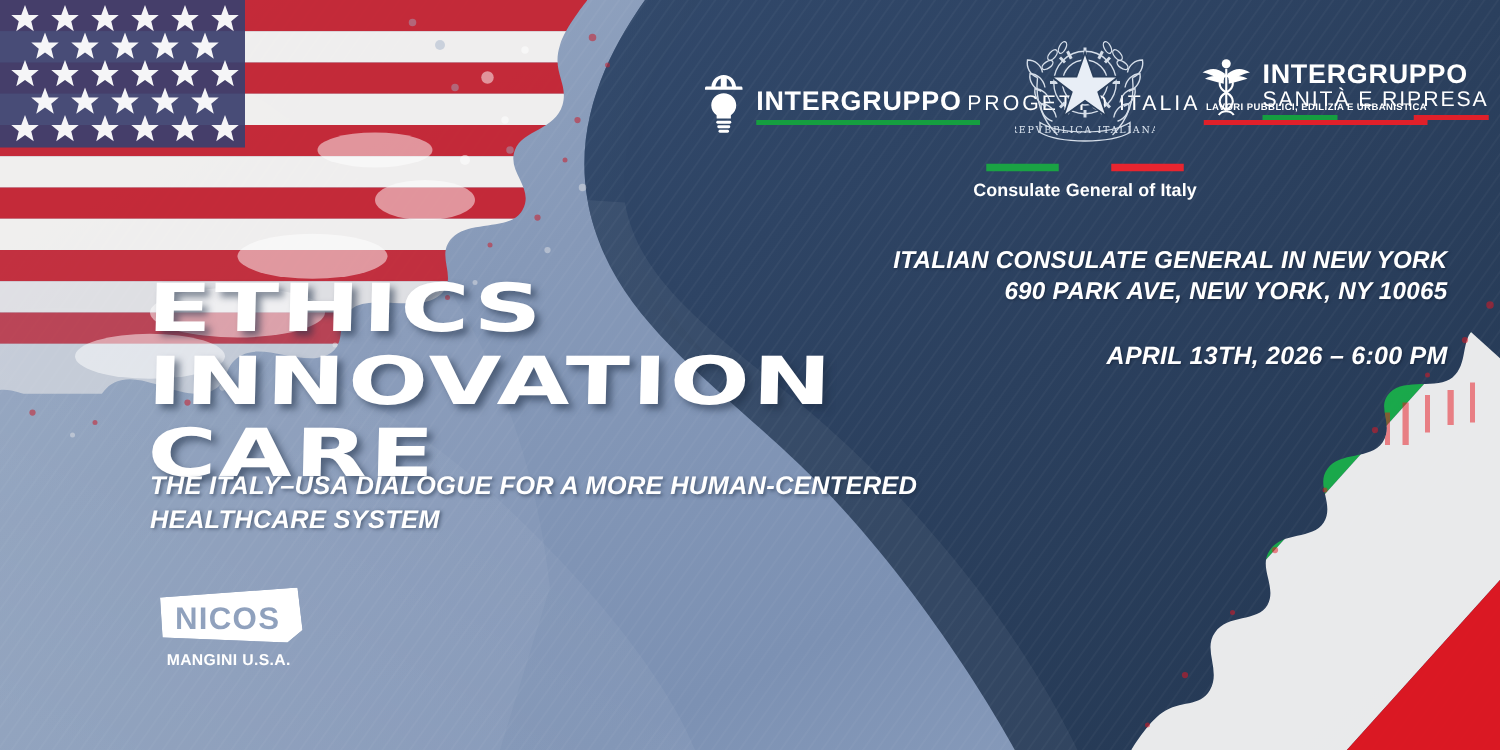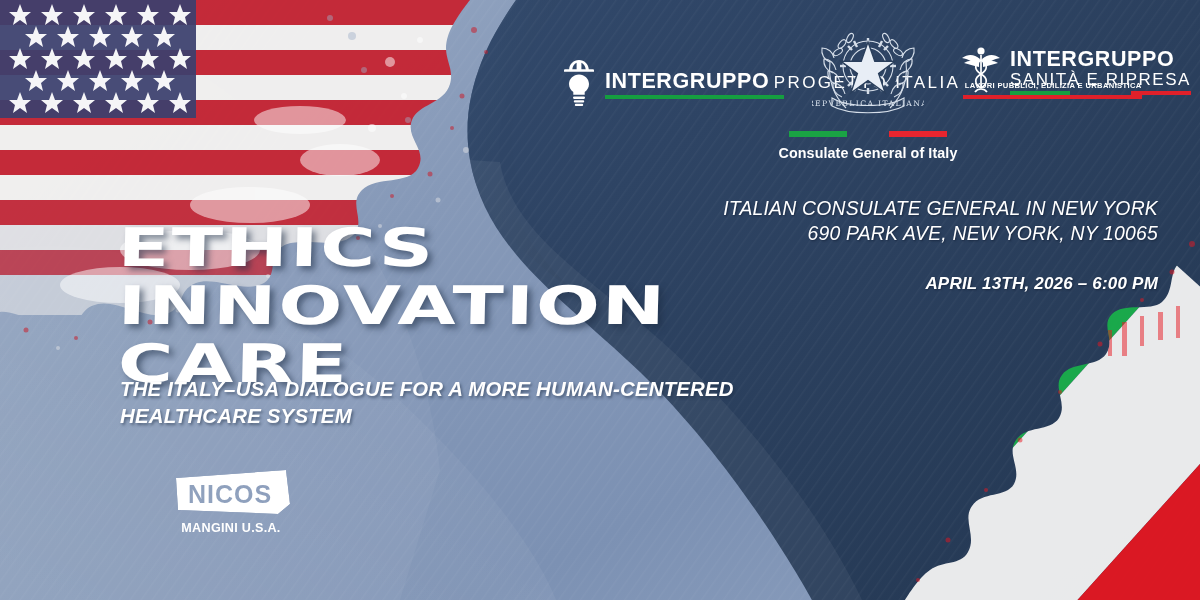--- a/index.html
+++ b/index.html
@@ -56,27 +56,27 @@
     margin-top:8px; color:#fff; font-weight:bold; font-size:14.3px;
     line-height:1.16; letter-spacing:.1px;
   }
 
   
   .info {
     position:absolute; right:42px; top:196px; width:470px;
     text-align:right; z-index:6;
   }
   .addr {
-    font-size:19.4px; font-weight:normal; font-style:italic; color:#fff;
+    font-size:19.4px; font-weight:bold; font-style:italic; color:#fff;
     line-height:1.3; letter-spacing:.2px;
     text-shadow:1px 1px 2px rgba(10,20,40,.5);
   }
   .when {
     margin-top:28px;
-    font-size:17px; font-weight:bold; font-style:italic; color:#fff;
+    font-size:20px; font-weight:bold; font-style:italic; color:#fff;
     letter-spacing:.2px;
     text-shadow:1px 1px 2px rgba(10,20,40,.5);
   }
 
   
   .headline { position:absolute; left:118px; top:222px; z-index:6; }
   .hl {
     display:block;
     font-family:"DejaVu Sans", sans-serif;
     font-weight:bold;
@@ -105,21 +105,21 @@
     font-style:italic; font-size:13px; color:#f2f5f9;
     letter-spacing:.1px; margin-bottom:4px;
   }
   .sponsor-row { display:flex; align-items:flex-end; gap:22px; }
   .knights { width:104px; }
   .kc-name {
     font-family:"DejaVu Serif", serif;
     font-size:13.2px; color:#e9eef5; letter-spacing:1.2px;
     text-align:center; margin-top:-2px;
   }
-  .nicos { width:120px; padding-bottom:6px;margin-left:48px; }
+  .nicos { width:120px; padding-bottom:6px; }
   .nicos-mark { position:relative; width:118px; height:46px; }
   .nicos-sub {
     margin-top:5px; font-size:12.6px; font-weight:bold; color:#fff;
     letter-spacing:.3px; text-align:center; padding-right:6px;
   }
 </style>
 </head>
 <body>
 
 <div id="banner">

